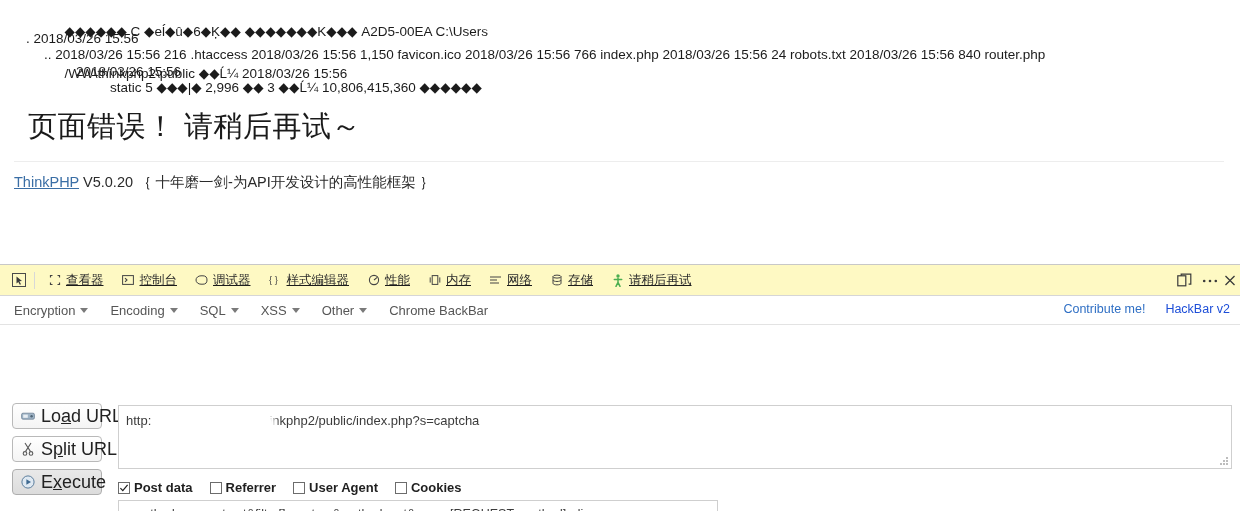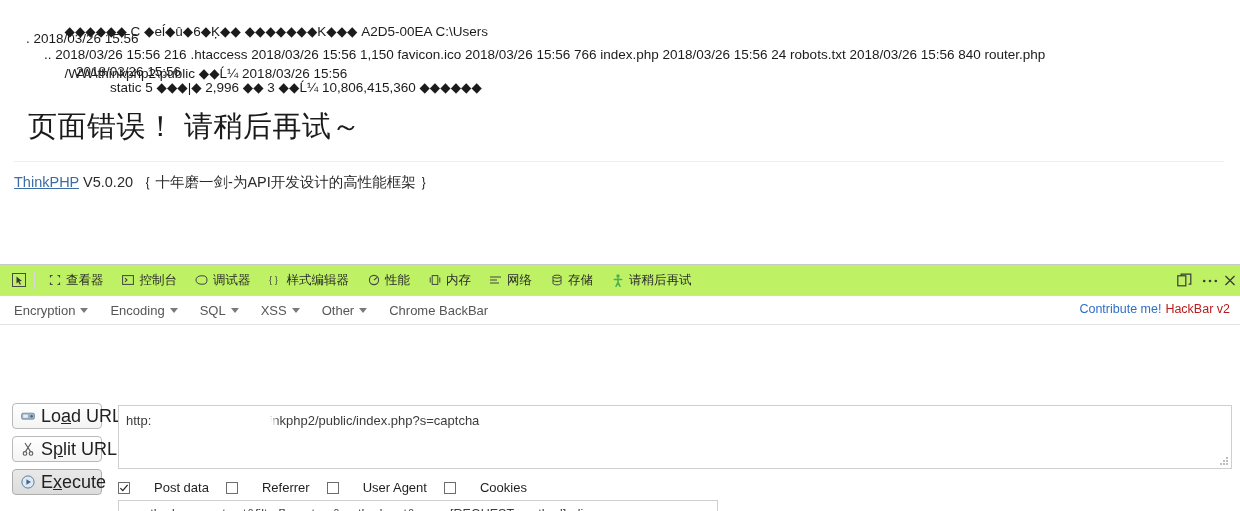--- a/index.html
+++ b/index.html
@@ -66,24 +66,25 @@
   
   .devtools {
     position: absolute; left: 0; top: 264px; width: 1240px; height: 247px;
     background: #ffffff;
     border-top: 1px solid #c8c8c8;
   }
   .dt-toolbar {
     position: relative;
     height: 31px;
     display: flex; align-items: center;
-    background: #bef264;
+    background: #fef9c3;
     border-bottom: 1px solid #d6d6d6;
     padding-left: 6px;
     box-sizing: border-box;
+    text-decoration: underline;
   }
   .dt-picker {
     width: 26px; height: 24px;
     display: flex; align-items: center; justify-content: center;
     cursor: pointer;
   }
   .dt-sep {
     width: 1px; height: 17px; background: #d8d8d8; margin: 0 4px 0 2px;
   }
   .dt-tabs { display: flex; align-items: center; height: 31px; }
@@ -138,21 +139,21 @@
     border-left: 4px solid transparent;
     border-right: 4px solid transparent;
     border-top: 5px solid #7a7a7a;
     vertical-align: 2px;
   }
   .hb-contrib {
     position: absolute; right: 10px; top: 6px;
     font-size: 12.5px; white-space: nowrap;
   }
   .hb-contrib .lnk { color: #2f6fc4; cursor: pointer; }
-  .hb-contrib .ver { color: #b91c1c; margin-left: 4px; }
+  .hb-contrib .ver { color: #1d4ed8; margin-left: 20px; }
 
   .hb-body { position: relative; padding: 10px 0 0 0; }
 
   .hb-btncol {
     position: absolute; left: 12px; top: 78px; width: 96px;
   }
   .hb-btn {
     display: flex; align-items: center; gap: 6px;
     width: 90px; height: 26px;
     margin-bottom: 7px;
@@ -189,22 +190,22 @@
   }
   .grip {
     position: absolute; right: 2px; bottom: 2px; width: 9px; height: 9px;
   }
   .grip i { position: absolute; background: #bdbdbd; width: 2px; height: 2px; }
 
   .hb-checks {
     position: absolute; left: 118px; top: 155px;
     display: flex; align-items: center; gap: 17px;
   }
-  .chk { display: flex; align-items: center; gap: 24px;
-         font-size: 13px; color: #1f1f1f; cursor: pointer; white-space: nowrap; }
+  .chk { display: flex; align-items: center; gap: 4px;
+         font-size: 13px; color: #1f1f1f; cursor: pointer; white-space: nowrap; font-weight: bold; }
   .chk .box {
     width: 12px; height: 12px; border: 1px solid #6c6c6c; background: #fff;
     display: inline-flex; align-items: center; justify-content: center;
     box-sizing: border-box;
   }
   .chk .box svg { display: block; }
 
   .hb-post {
     position: absolute; left: 118px; top: 175px;
     width: 600px; height: 60px;

